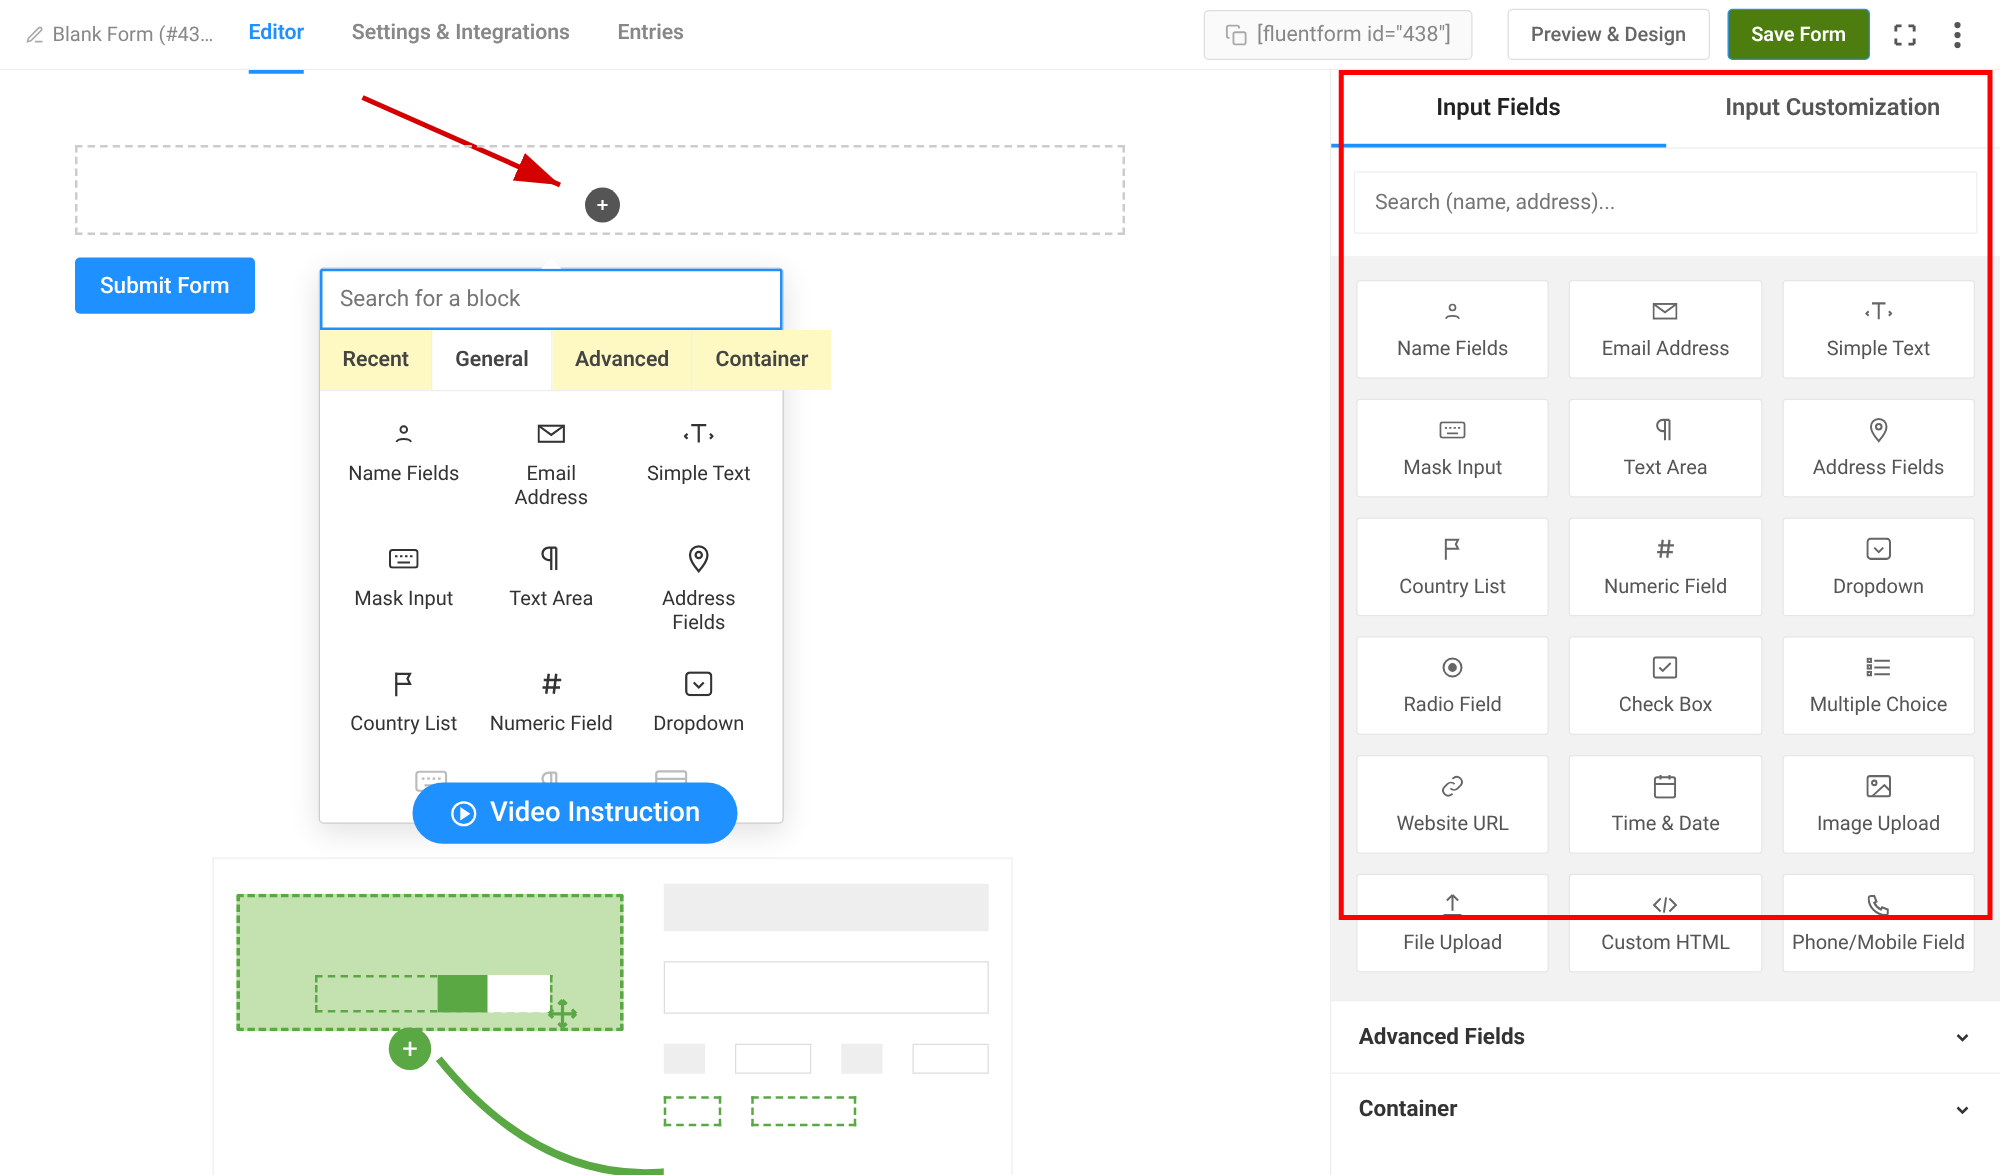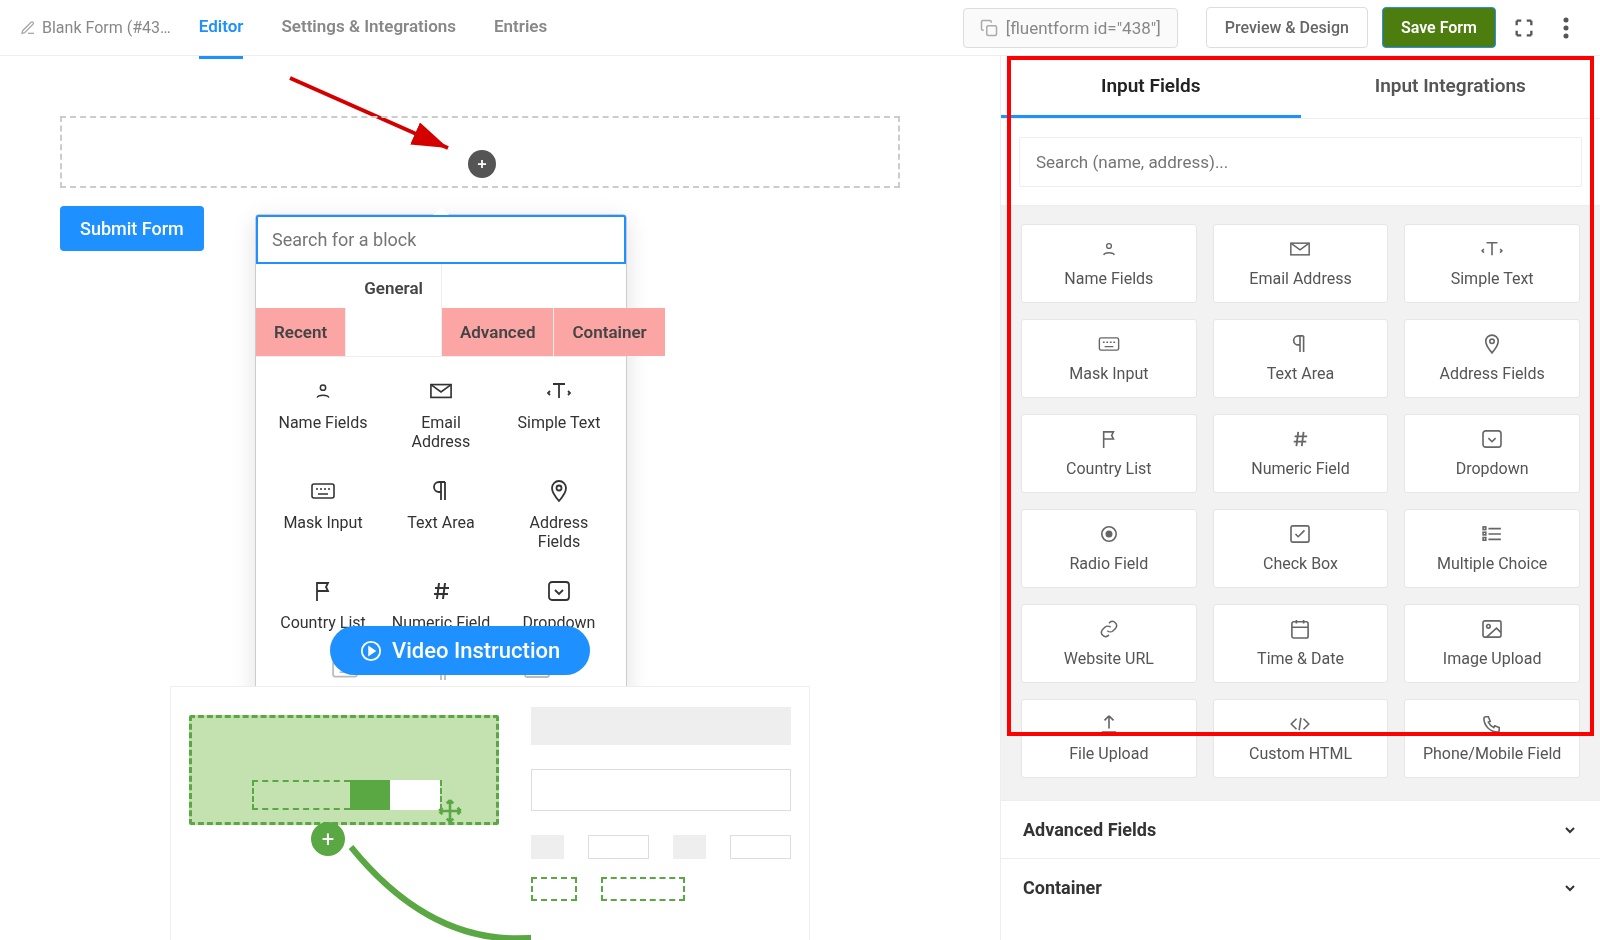--- a/index.html
+++ b/index.html
@@ -15,38 +15,38 @@
   .topbar-spacer { flex: 1; }
   .shortcode-pill { display:flex; align-items:center; gap:8px; border:1px solid #ddd; background:#fafafa; color:#888; padding:9px 16px; font-size:17px; border-radius:4px; margin-right:14px;}
   .btn { border:1px solid #ddd; background:#fff; color:#666; font-size:16px; padding:10px 18px; border-radius:4px; cursor:pointer; font-weight:500;}
   .btn.primary { background:#4d7c0f; border-color:#1e90ff; color:#fff; font-weight:600;}
   .topbar-right { display:flex; align-items:center; gap:14px;}
   .icon-btn { display:flex; align-items:center; justify-content:center; width:28px; height:28px; cursor:pointer; color:#555;}
 
   
   .body { display:flex; height: calc(100% - 56px); }
   .canvas-area { flex:1; position:relative; padding: 60px; overflow:hidden;}
-  .sidebar { width: 600px; border-left:1px solid #eee; display:flex; flex-direction:column; position:relative;}
+  .sidebar { width: 536px; border-left:1px solid #eee; display:flex; flex-direction:column; position:relative;}
 
   
   .dropzone { border: 2px dashed #ccc; height: 72px; width: 840px; position:relative; }
   .plus-bubble { position:absolute; left: 420px; top: 32px; transform:translateX(-50%); width:28px; height:28px; border-radius:50%; background:#555; display:flex; align-items:center; justify-content:center; color:#fff; font-size:18px; cursor:pointer;}
   .submit-btn { margin-top: 18px; background:#1e90ff; color:#fff; border:none; padding:12px 20px; font-size:18px; border-radius:4px; cursor:pointer; font-weight:500;}
 
   
   .arrow-annotation { position:absolute; left: 280px; top: 12px; pointer-events:none;}
 
   
   .popover { position:absolute; left: 255px; top: 158px; width: 372px; background:#fff; border:1px solid #ccc; border-radius:4px; box-shadow:0 6px 24px rgba(0,0,0,.12); }
   .popover-carrot { position:absolute; top:-8px; left:50%; transform:translateX(-50%); width:0;height:0;border-left:8px solid transparent;border-right:8px solid transparent;border-bottom:8px solid #fff;}
   .popover-search { width:100%; border:2px solid #1e90ff; padding:12px 14px; font-size:18px; border-radius:2px 2px 0 0;}
   .popover-tabs { display:flex; border-bottom:1px solid #eee;}
   .popover-tab { flex:0 0 auto; padding:14px 18px; font-size:17px; font-weight:600; color:#444; cursor:pointer; border-right:1px solid #eee;}
   .popover-tab.active { background:#fff;}
-  .popover-tab:not(.active){ background:#fca5a5;margin-top:44px; }
+  .popover-tab:not(.active){ background:#fef9c3; }
   .popover-grid { display:grid; grid-template-columns: repeat(3,1fr); padding:12px; gap:8px;}
   .popover-cell { display:flex; flex-direction:column; align-items:center; gap:10px; padding:10px 4px; cursor:pointer; text-align:center;}
   .popover-cell .ic { font-size:22px; height:24px; display:flex; align-items:center; justify-content:center;}
   .popover-cell .lbl { font-size:16px; color:#333;}
   .popover-more-row { display:flex; justify-content:space-around; padding:6px 40px 16px; color:#999;}
 
   
   .video-pill { position:absolute; left: 330px; top: 570px; display:flex; align-items:center; gap:10px; background:#1e90ff; color:#fff; padding:12px 30px; border-radius:30px; font-size:22px; font-weight:500; cursor:pointer;}
 
   
@@ -289,21 +289,21 @@
           </div>
       </div>
     </div>
 
   </div>
 
   <div class="sidebar">
     <div class="sb-highlight"></div>
     <div class="sb-tabs">
       <div class="sb-tab active">Input Fields</div>
-      <div class="sb-tab">Input Integrations</div>
+      <div class="sb-tab">Input Customization</div>
     </div>
     <div class="sb-search-wrap">
       <input class="sb-search" placeholder="Search (name, address)..." style="">
     </div>
     <div class="sb-section">
       <div class="sb-grid-wrap">
       <div class="sb-grid">
         <div class="sb-cell">
               <span class="ic">
                 <svg width="18" height="18" viewBox="0 0 24 24" fill="none" stroke="#666" stroke-width="1.8">

